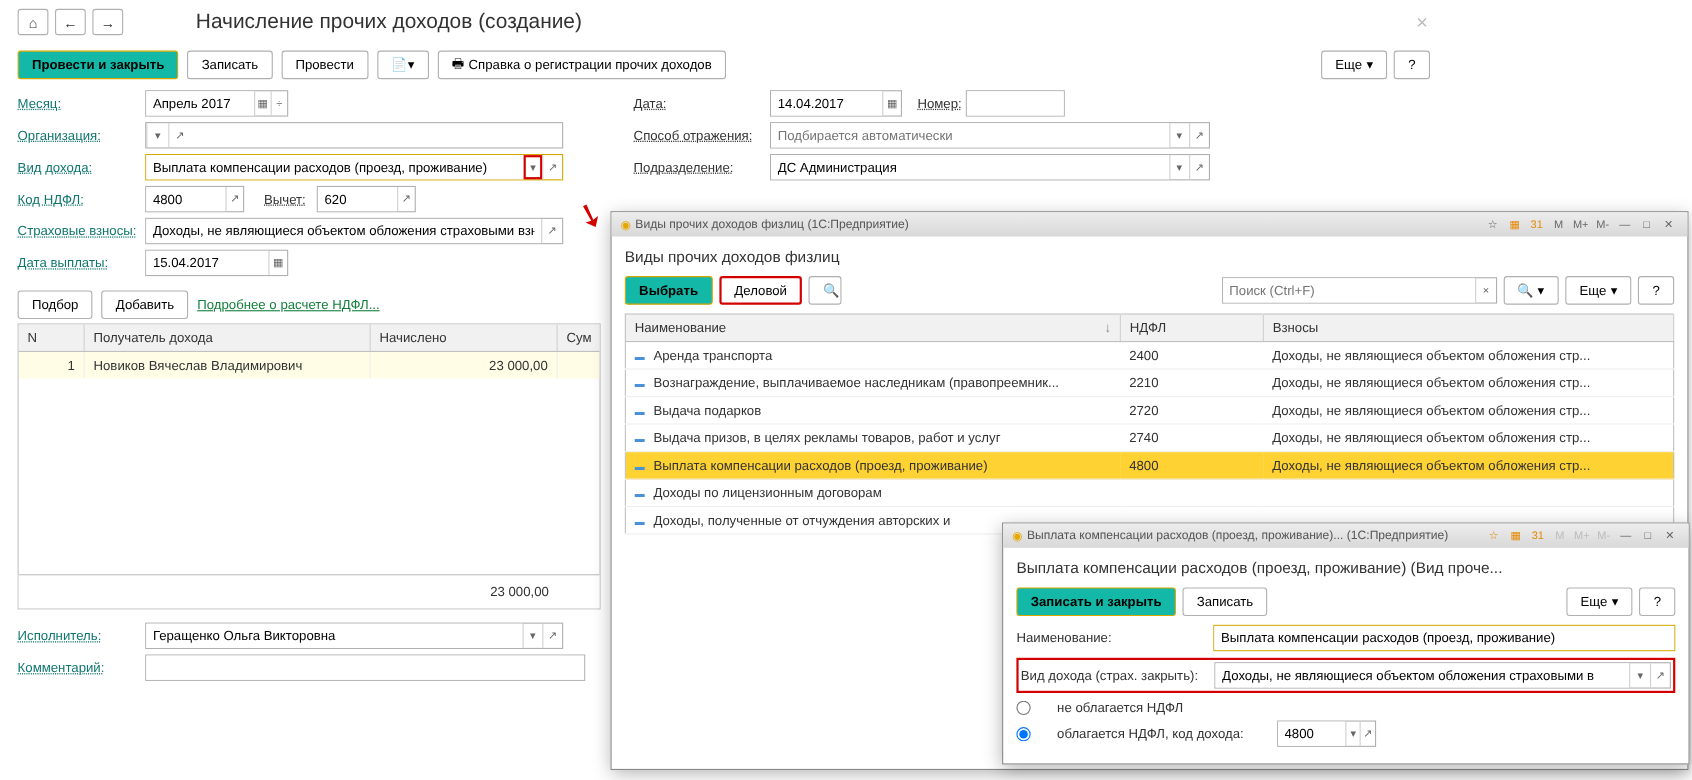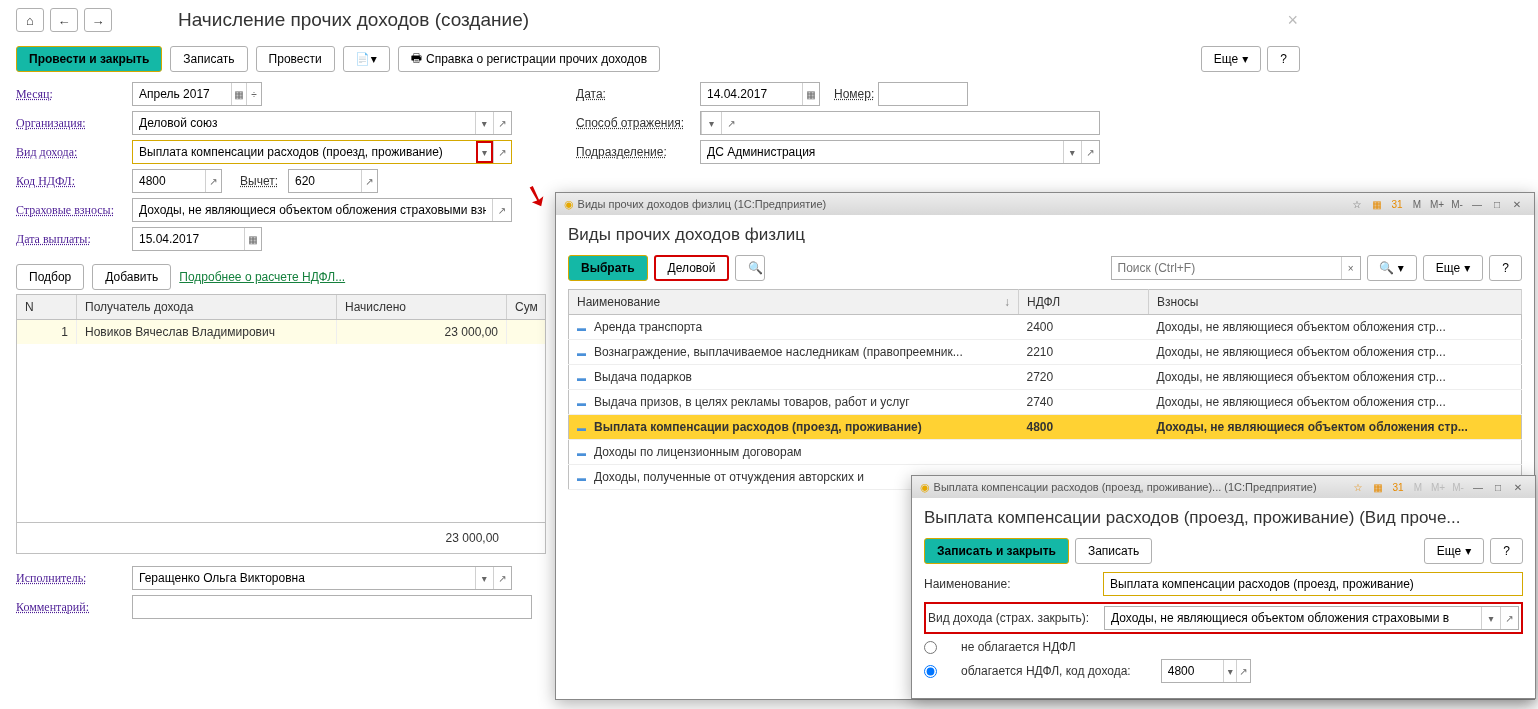--- a/index.html
+++ b/index.html
@@ -17,21 +17,21 @@
 
 
 .cmd-bar { padding: 6px 16px; display: flex; gap: 8px; align-items: center; }
 .btn { border: 1px solid #b0b0b0; background: #fff; padding: 4px 12px; border-radius: 3px; cursor: pointer; font-size: 12px; height: 26px; display:inline-flex;align-items:center;gap:4px;}
 .btn-primary { background: #14b8a6; border-color: #d4a800; font-weight: bold;}
 .btn-group-right { margin-left: auto; display: flex; gap: 6px; }
 
 
 .form-area { padding: 4px 16px; display: grid; grid-template-columns: 540px 560px; gap: 2px 20px; }
 .form-row { display: flex; align-items: center; margin-bottom: 5px; gap:4px;}
-.form-label { width: 112px; text-decoration: underline dotted; color: #4c1d95; font-family: Liberation Serif, serif; }
+.form-label { width: 112px; text-decoration: underline dotted; color: #0f766e; }
 .input-wrap { display: flex; border: 1px solid #b0b0b0; background: #fff; height: 24px; flex:1;}
 .input-wrap.hl { border-color: #d4a800; }
 .input-wrap input { border: none; outline: none; padding: 0 6px; width: 100%; font-size: 12px;font-family:inherit; }
 .mini-btn { width: 20px; border-left: 1px solid #d0d0d0; display:flex;align-items:center;justify-content:center;cursor:pointer;font-size:10px;color:#666;}
 .narrow { flex: 0 0 130px; }
 .narrow2 {flex:0 0 90px;}
 
 
 .table-zone { margin: 4px 16px; }
 .table-actions { display: flex; gap: 8px; align-items: center; margin-bottom: 4px; }
@@ -45,28 +45,28 @@
 .grid-row .num { text-align: right; }
 .grid-foot { display: grid; grid-template-columns: 60px 260px 170px 60px; border-top: 1px solid #c0c0c0; background:#fff;padding:4px 0;}
 .grid-foot > div{padding:4px 8px;}
 
 
 .dialog { position: absolute; border: 1px solid #888; background: #fff; box-shadow: 0 4px 16px rgba(0,0,0,0.3); }
 .dlg-title { background: linear-gradient(#ededed,#d8d8d8); padding: 3px 8px; font-size: 11px; color: #555; display: flex; align-items: center; gap:4px;}
 .dlg-title .right-icons { margin-left: auto; display: flex; gap: 2px; }
 .win-ctrl { width:18px;height:16px;display:flex;align-items:center;justify-content:center;font-size:10px;color:#666;cursor:pointer;}
 .dlg-body { padding: 10px 12px; }
-.dlg-h2 { font-size: 17px; margin-bottom: 10px; }
+.dlg-h2 { font-size: 14px; margin-bottom: 10px; }
 .dlg-cmd { display: flex; gap: 6px; align-items: center; margin-bottom: 8px; }
 
 
 .list-table { border: 1px solid #c0c0c0; width:100%; border-collapse:collapse;}
 .list-table th { background: #f1f1f1; padding: 5px 8px; text-align: left; font-weight:normal; border-bottom:1px solid #c0c0c0;border-right:1px solid #d0d0d0;font-size:12px;}
 .list-table td { padding: 5px 8px; border-bottom: 1px solid #eee; font-size:12px;}
-.list-table tr.selected { background: #ffd233; font-weight: bold; }
+.list-table tr.selected { background: #ffd233; }
 .sort-arrow{float:right;color:#888;}
 .item-ic{color:#4a90d9;margin-right:8px;font-size:9px;}
 
 
 .red-box { border: 2px solid #d30000; }
 .red-arrow { position: absolute; color: #d30000; font-size: 30px; pointer-events:none;}
 
 
 .radio-row{display:flex;align-items:center;gap:24px;margin:5px 0;}
 .dialog2 .form-row{margin-bottom:6px;}
@@ -105,21 +105,20 @@
         <span class="form-label">Месяц:</span>
         <div class="input-wrap narrow">
             <input value="Апрель 2017" style="">
             <span class="mini-btn">▦</span>
             <span class="mini-btn">÷</span>
           </div>
       </div>
       <div class="form-row">
         <span class="form-label">Организация:</span>
         <div class="input-wrap" style="flex:0 0 380px">
-            <input value="Деловой союз" style="">
             <span class="mini-btn">▾</span>
             <span class="mini-btn">↗</span>
           </div>
       </div>
       <div class="form-row">
         <span class="form-label">Вид дохода:</span>
         <div class="input-wrap hl" style="flex:0 0 380px">
             <input value="Выплата компенсации расходов (проезд, проживание)" style="">
             <span class="mini-btn red-box" style="width:18px">▾</span>
             <span class="mini-btn">↗</span>
@@ -160,20 +159,21 @@
             <span class="mini-btn">▦</span>
           </div>
         <span style="margin-left:10px;text-decoration:underline dotted">Номер:</span>
         <div class="input-wrap narrow2">
             <input value="" style="">
           </div>
       </div>
       <div class="form-row">
         <span style="width:120px;text-decoration:underline dotted">Способ отражения:</span>
         <div class="input-wrap" style="flex:0 0 400px">
+            <input style="color: rgb(170, 170, 170);" placeholder="Подбирается автоматически">
             <span class="mini-btn">▾</span>
             <span class="mini-btn">↗</span>
           </div>
       </div>
       <div class="form-row">
         <span style="width:120px;text-decoration:underline dotted">Подразделение:</span>
         <div class="input-wrap" style="flex:0 0 400px">
             <input value="ДС Администрация" style="">
             <span class="mini-btn">▾</span>
             <span class="mini-btn">↗</span>

